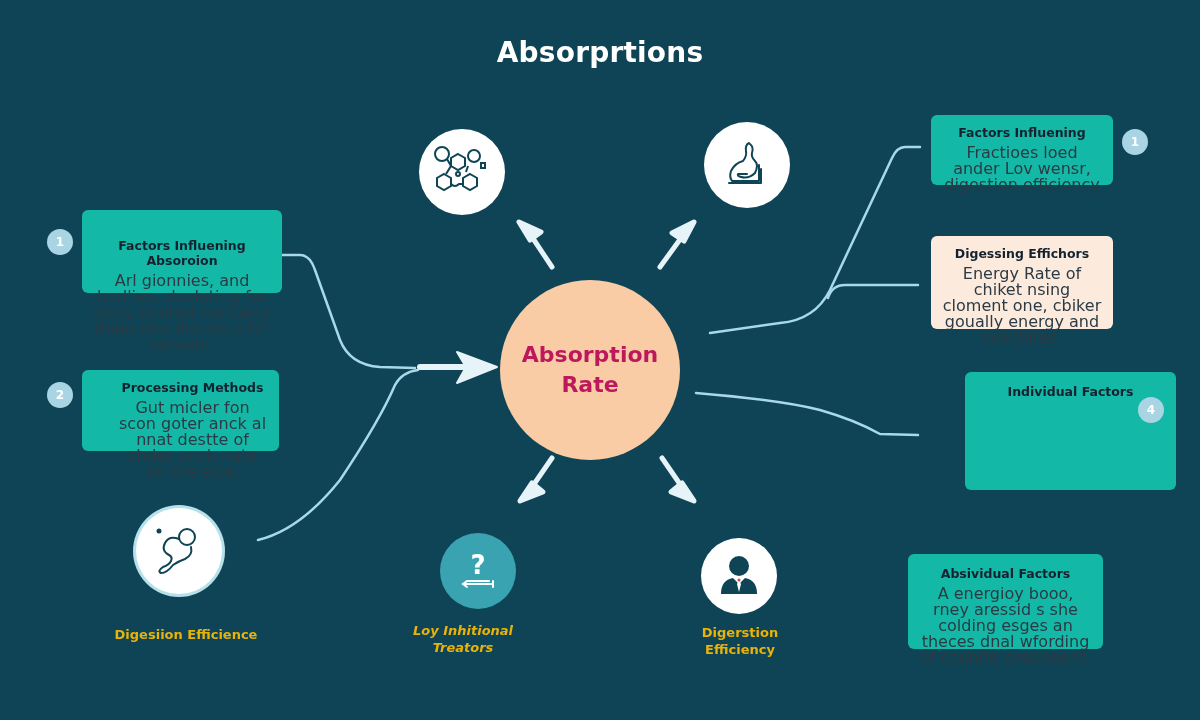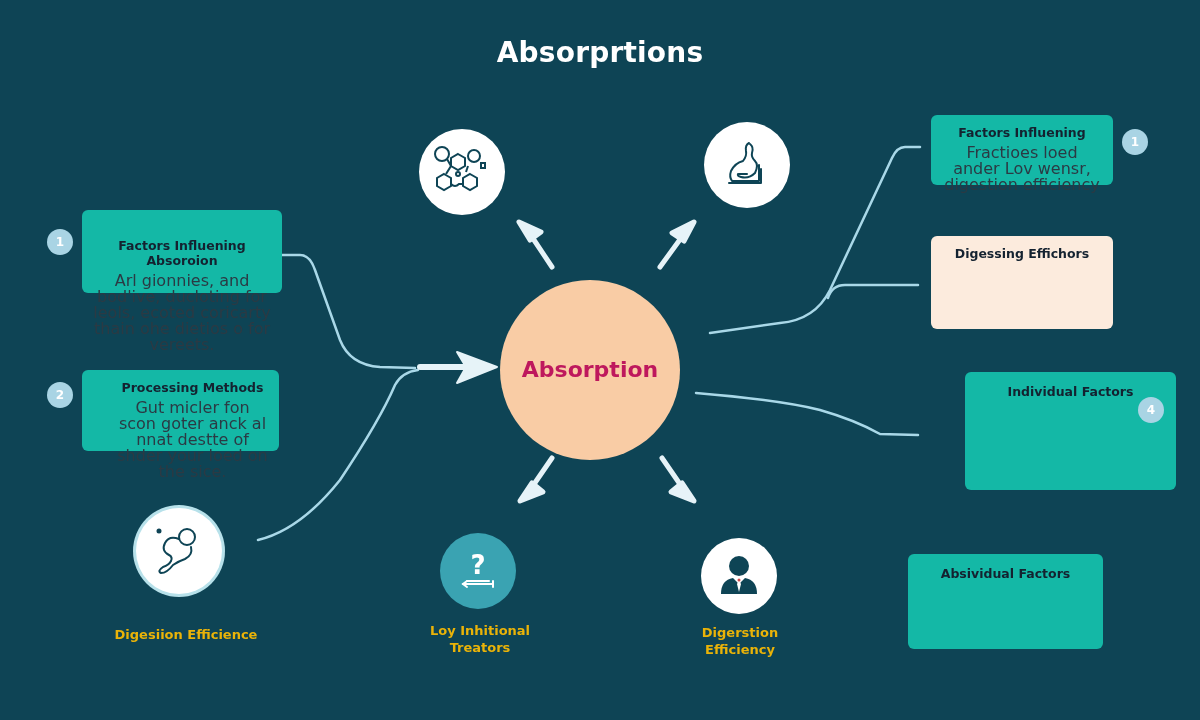--- a/index.html
+++ b/index.html
@@ -95,45 +95,48 @@
 
 <div class="badge" style="left:47px; top:229px;">1</div>
 <div class="card" style="left:82px; top:210px; width:200px; height:83px; padding-top:28px;">
   <div class="card-title">Factors Influening Absoroion</div>
   <div class="card-body">Arl gionnies, and bod'ive, ducloting for leols, ecoted coricarty thain ohe dietios o for vereets.</div>
 </div>
 
 <div class="badge" style="left:47px; top:382px;">2</div>
 <div class="card" style="left:82px; top:370px; width:197px; height:81px; padding-top:10px;padding-left:34px;">
   <div class="card-title">Processing Methods</div>
-  <div class="card-body">Gut micler fon scon goter anck al nnat destte of shder your loed on the sice.</div>
+  <div class="card-body">Gut micler fon scon goter anck al nnat destte of shder anck nate on the sice.</div>
 </div>
 
 <div class="card" style="left:931px; top:115px; width:182px; height:70px; padding-top:10px;">
   <div class="card-title">Factors Influening</div>
   <div class="card-body">Fractioes loed ander Lov wensr, digestion efficiency</div>
 </div>
 <div class="badge" style="left:1122px; top:129px;">1</div>
 
 <div class="card peach" style="left:931px; top:236px; width:182px; height:93px; ">
   <div class="card-title">Digessing Effichors</div>
+  <div class="card-body">Energy Rate of chiket nsing cloment one, cbiker goually energy and svechires.</div>
 </div>
 
 <div class="card" style="left:917px; top:372px; width:211px; height:118px; padding-top:12px;margin-left:48px;">
   <div class="card-title">Individual Factors</div>
 </div>
 <div class="badge" style="left:1138px; top:397px;">4</div>
 
 <div class="card" style="left:908px; top:554px; width:195px; height:95px; padding-top:12px;">
   <div class="card-title">Absividual Factors</div>
+  <div class="card-body">A energioy booo, rney aressid s she colding esges an theces dnal wfording of ccunife preadeent.</div>
 </div>
 
 <div class="hub">
   <div>
     <div>Absorption</div>
+    <div>Rate</div>
   </div>
 </div>
 
 <div class="icon-circle" style="left:419px; top:129px; width:86px; height:86px;">
   <svg width="60" height="56" viewBox="0 0 60 56">
     <g fill="none" stroke="#0e4455" stroke-width="2">
       <circle cx="10" cy="10" r="7"></circle>
       <polygon points="26,10 33,14 33,22 26,26 19,22 19,14"></polygon>
       <circle cx="42" cy="12" r="6"></circle>
       <polygon points="12,30 19,34 19,42 12,46 5,42 5,34"></polygon>
@@ -174,21 +177,21 @@
   <svg width="50" height="50" viewBox="0 0 50 50">
     <text x="25" y="28" text-anchor="middle" font-family="DejaVu Sans, sans-serif" font-weight="bold" font-size="26" fill="#ffffff">?</text>
     <g stroke="#ffffff" stroke-width="2" fill="none" stroke-linecap="round">
       <line x1="10" y1="38" x2="40" y2="38"></line>
       <line x1="14" y1="35" x2="36" y2="35"></line>
       <polyline points="14,35 10,38 14,41"></polyline>
       <line x1="40" y1="35" x2="40" y2="41"></line>
     </g>
   </svg>
 </div>
-<div class="icon-label" style="left:400px; top:622px; width:160px;">
+<div class="icon-label" style="left:383px; top:622px; width:160px;font-style:italic;">
   <div>Loy Inhitional</div>
   <div>Treators</div>
 </div>
 
 <div class="icon-circle" style="left:701px; top:538px; width:76px; height:76px;">
   <svg width="52" height="52" viewBox="0 0 52 52">
     <circle cx="26" cy="16" r="10" fill="#0e4455"></circle>
     <path d="M8,44 Q8,30 20,28 L26,34 L32,28 Q44,30 44,44 Z" fill="#0e4455"></path>
     <path d="M26,30 L24,34 L26,42 L28,34 Z" fill="#ffffff"></path>
     <circle cx="26" cy="30" r="1.5" fill="#d24b4b"></circle>

